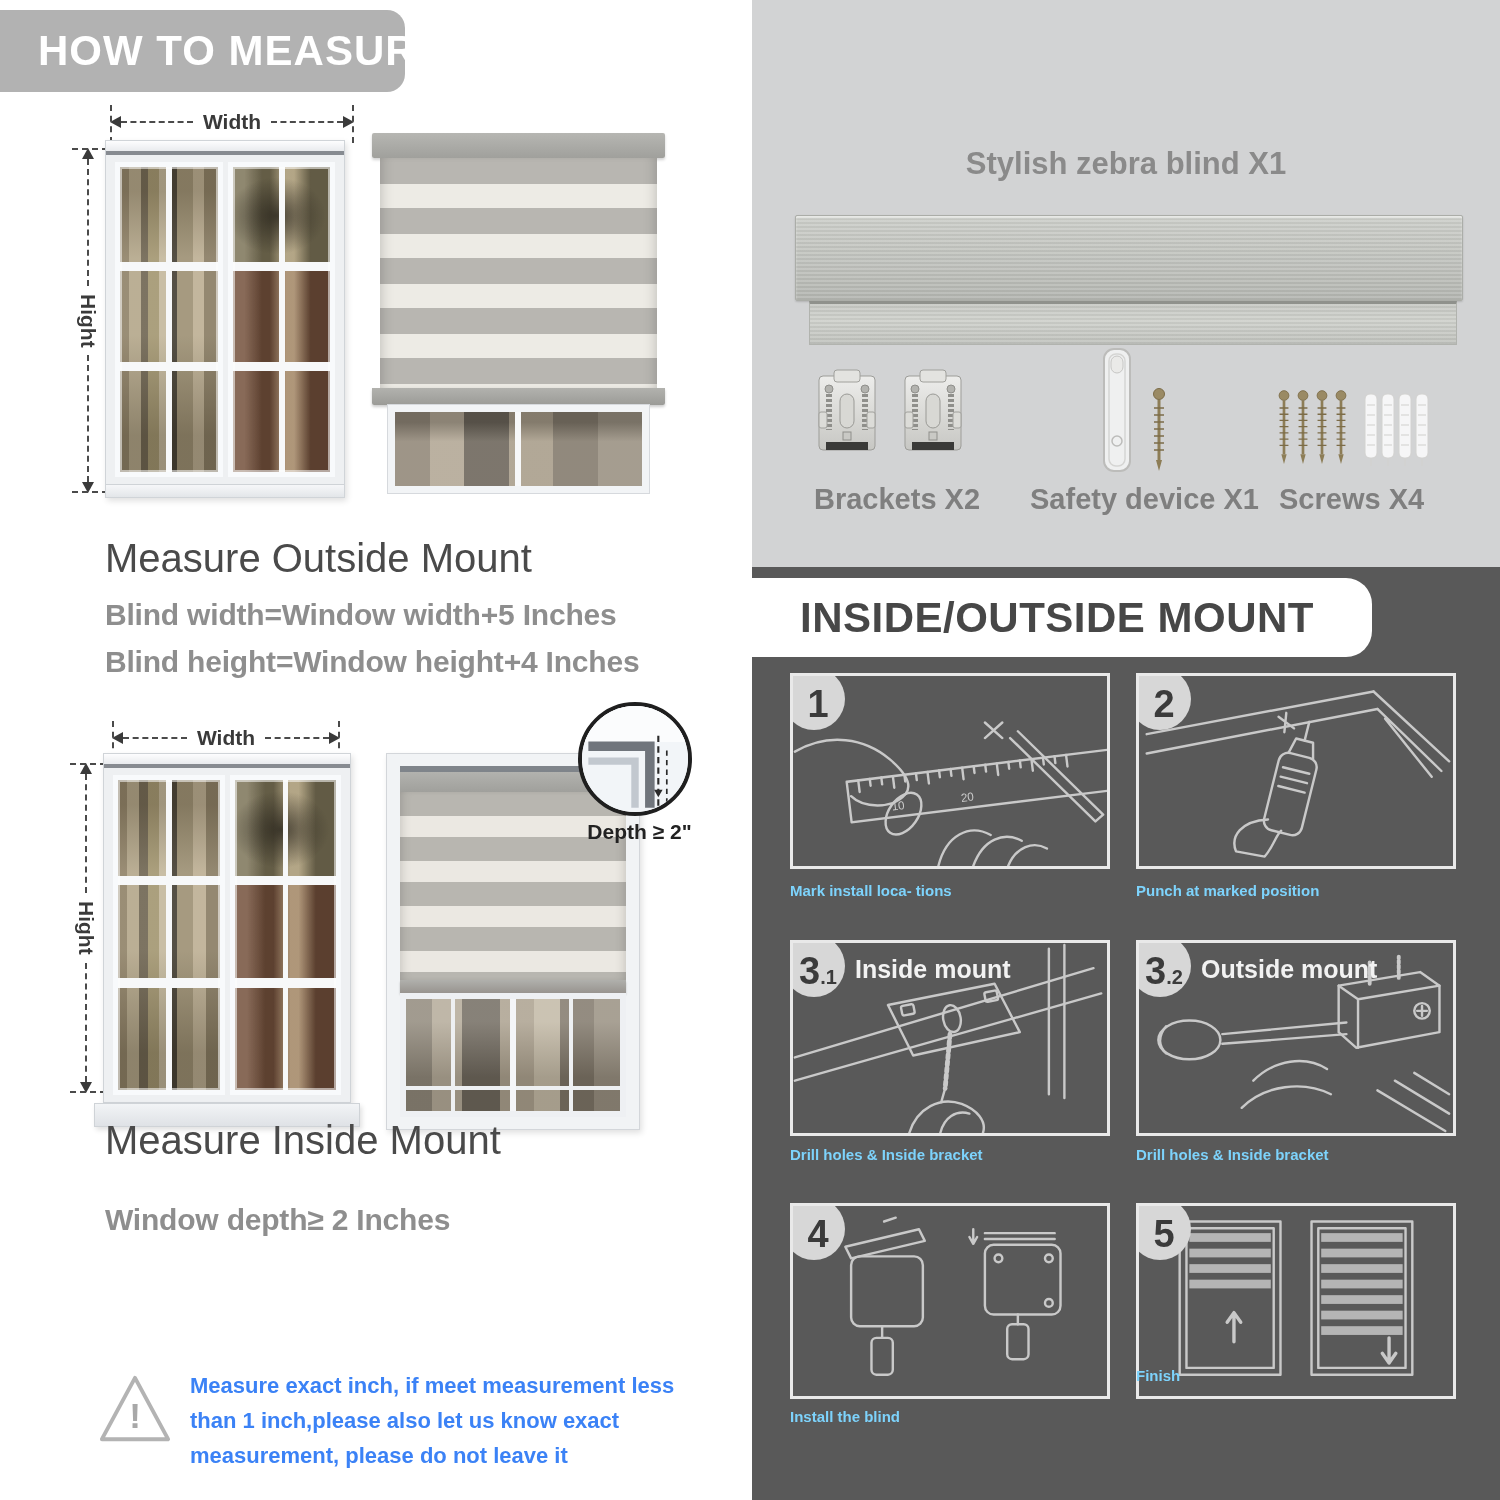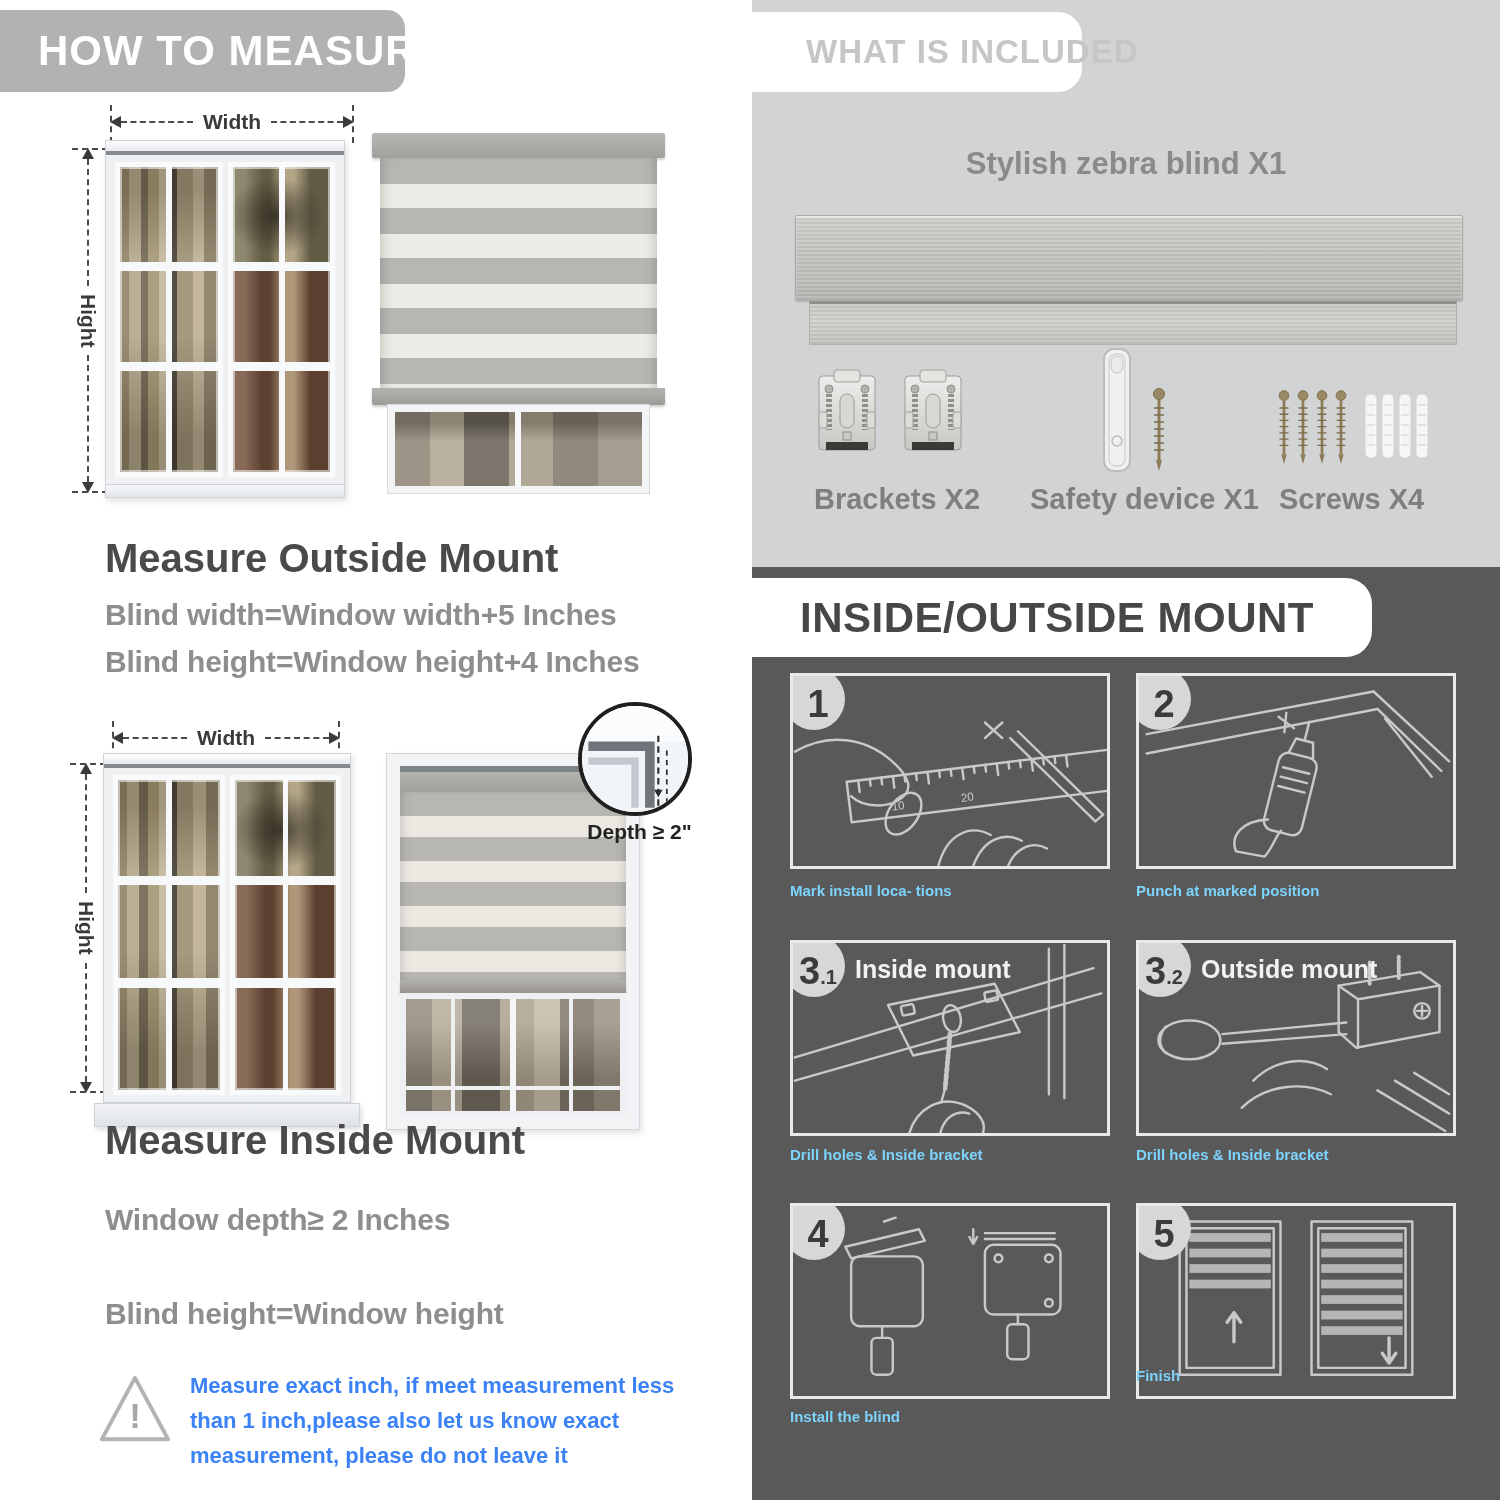--- a/index.html
+++ b/index.html
@@ -6,21 +6,21 @@
   *{box-sizing:border-box;}
   .canvas{position:relative;width:1500px;height:1500px;background:#ffffff;overflow:hidden;
           font-family:"Liberation Sans", sans-serif;}
   .abs{position:absolute;}
 
   
   .hdr-how{left:0;top:10px;width:405px;height:82px;background:#b2b2b2;border-radius:0 18px 18px 0;
            color:#ffffff;font-size:42px;font-weight:bold;line-height:82px;padding-left:38px;
            letter-spacing:1px;white-space:nowrap;}
 
-  .sec-title{color:#4a4a4a;font-size:40px;font-weight:bold;white-space:nowrap;}
+  .sec-title{color:#4a4a4a;font-size:40px;font-weight:normal;white-space:nowrap;}
   .sec-line{color:#8e8e8e;font-size:30px;font-weight:bold;white-space:nowrap;letter-spacing:-.2px;}
 
   
   .window{background:#eef0f2;border:1px solid #d0d4d8;display:flex;flex-direction:column;
           box-shadow:2px 3px 6px rgba(0,0,0,.12);}
   .win-casing{height:14px;background:linear-gradient(#fdfdfe,#e9ebee);border-bottom:4px solid #878b91;}
   .win-sashes{flex:1;display:flex;gap:5px;padding:7px 9px;}
   .sash{flex:1;border:5px solid #f8fafc;box-shadow:inset 0 0 0 2px rgba(255,255,255,.55);}
   .win-sill{height:13px;background:linear-gradient(#f6f7f9,#e3e6e9);border-top:1px solid #cfd3d7;}
   .sill-ext{background:linear-gradient(#f2f4f6,#dfe2e6);border:1px solid #cfd3d7;box-shadow:2px 3px 5px rgba(0,0,0,.12);}
@@ -240,30 +240,28 @@
       <path d="M6,52 H50 V96" stroke="#c2c8cf" stroke-width="7" fill="none"></path>
       <line x1="72" y1="28" x2="72" y2="96" stroke="#2a2a2a" stroke-width="2" stroke-dasharray="6 4"></line>
       <line x1="80" y1="42" x2="80" y2="96" stroke="#2a2a2a" stroke-width="1.6" stroke-dasharray="5 4"></line>
       <path d="M72,86 l-4,-7 h8 Z" fill="#2a2a2a"></path>
     </svg>
   </div>
   <div class="abs depth-label" style="left:582px;top:820px;width:115px;text-align:center;">Depth ≥ 2"</div>
 
   <div class="abs sec-title" style="left:105px;top:1118px;">Measure Inside Mount</div>
   <div class="abs sec-line" style="left:105px;top:1203px;">Window depth≥ 2 Inches</div>
-  <div class="abs sec-line" style="left:105px;top:1297px;">Blind height=Window height</div>
 
   <svg class="abs" style="left:96px;top:1372px;" width="78" height="74" viewBox="0 0 80 76">
     <path d="M40,6 L74,69 H6 Z" fill="none" stroke="#b3b3b3" stroke-width="4" stroke-linejoin="round"></path>
     <text x="40" y="58" text-anchor="middle" font-size="36" font-weight="bold" fill="#a8a8a8" font-family="Liberation Sans, sans-serif">!</text>
   </svg>
   <div class="abs warn-text" style="left:190px;top:1368px;">Measure exact inch, if meet measurement less than 1 inch,please also let us know exact measurement, please do not leave it</div>
 
   <div class="abs included">
-    <div class="abs hdr-what">WHAT IS INCLUDED</div>
     <div class="abs blind-label">Stylish zebra blind X1</div>
 
     <div class="abs bar-top"></div>
     <div class="abs bar-lip"></div>
 
     <svg class="abs" style="left:64px;top:368px;" width="62" height="90">
         <use href="#bk"></use>
       </svg>
     <svg class="abs" style="left:150px;top:368px;" width="62" height="90">
         <use href="#bk"></use>

